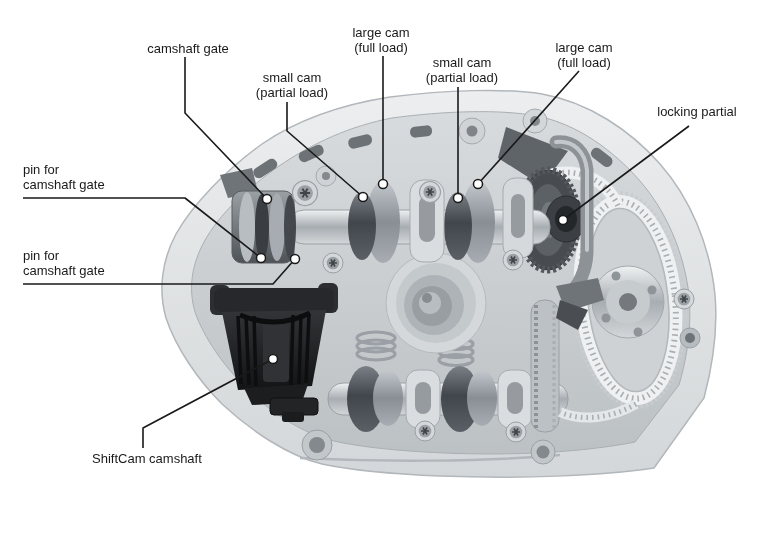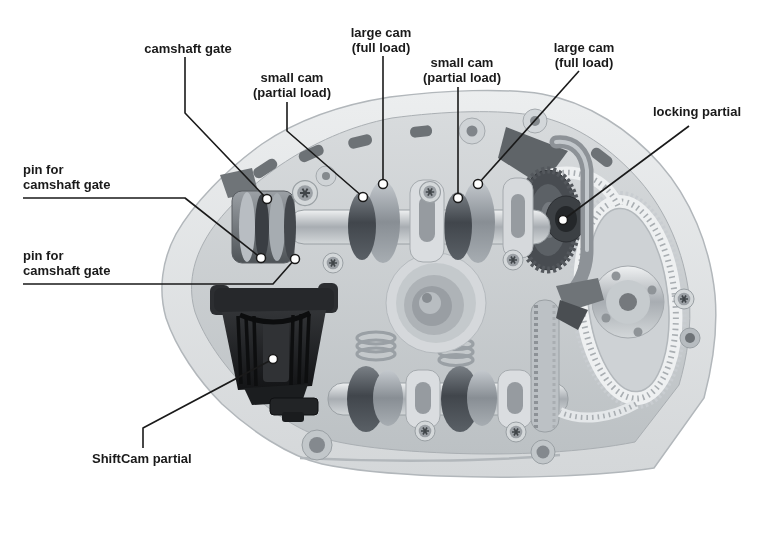--- a/index.html
+++ b/index.html
@@ -10,21 +10,21 @@
   }
   html,body{margin:0;padding:0;background:var(--bg);}
   #stage{
     position:relative;width:760px;height:537px;background:var(--bg);
     overflow:hidden;font-family:"Liberation Sans",sans-serif;
   }
   #engine-svg,#leader-overlay{position:absolute;left:0;top:0;}
   #leader-overlay{pointer-events:none;}
   .callout{
     position:absolute;color:var(--label-color);
-    font-size:13px;line-height:15px;white-space:nowrap;font-weight:bold;
+    font-size:13px;line-height:15px;white-space:nowrap;
   }
   .callout .ln{display:block;}
   .center{transform:translateX(-50%);text-align:center;}
   .leader-line{fill:none;stroke:var(--leader-color);stroke-width:1.6;stroke-linejoin:round;}
   .leader-dot{fill:var(--dot-fill);stroke:var(--leader-color);stroke-width:1.5;}
 </style>
 </head>
 <body>
 
 <div id="stage">
@@ -289,16 +289,16 @@
     <span class="ln">pin for</span>
     <span class="ln">camshaft gate</span>
   </div>
 
   <div class="callout" style="left:23px;top:248px">
     <span class="ln">pin for</span>
     <span class="ln">camshaft gate</span>
   </div>
 
   <div class="callout" style="left:92px;top:451px">
-    <span class="ln">ShiftCam partial</span>
+    <span class="ln">ShiftCam camshaft</span>
   </div>
 
 </div>
 
 </body></html>

